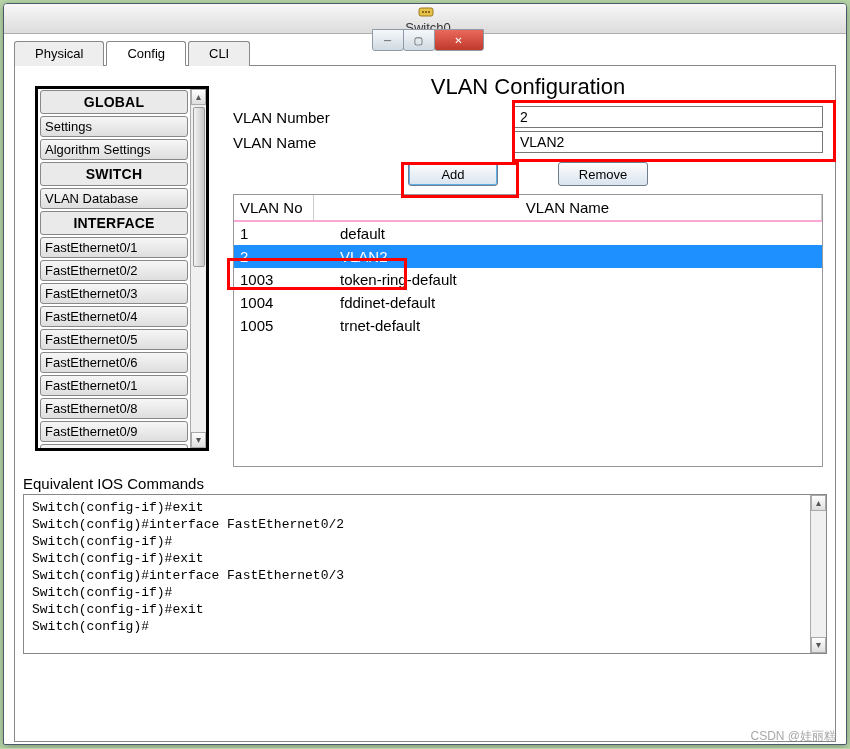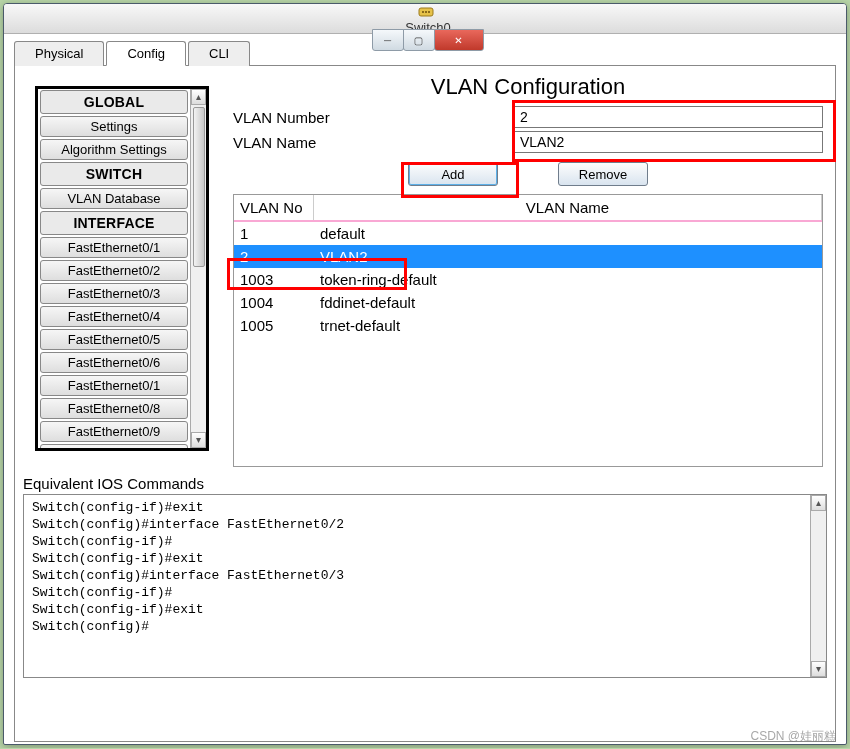--- a/index.html
+++ b/index.html
@@ -13,46 +13,46 @@
   .win-close { width: 50px; background: linear-gradient(#e9685c,#c0392b); color: #fff; border-radius: 0 0 3px 3px; }
   .client { flex: 1; padding: 6px 10px 2px 10px; display: flex; flex-direction: column; }
   .tabs { display: flex; border-bottom: 1px solid #888; }
   .tab { padding: 4px 20px; border: 1px solid #888; border-bottom: none; background: #eee; margin-right: 2px; border-radius: 3px 3px 0 0; cursor: default; position: relative; top: 1px; }
   .tab.active { background: #fff; border-bottom: 1px solid #fff; font-weight: normal; }
   .tab-pane { border: 1px solid #888; border-top: none; background: #fff; flex: 1; display: flex; flex-direction: column; }
   .config-area { display: flex; height: 405px; }
   .sidebar { width: 174px; border: 3px solid #000000; margin: 20px; display: flex; }
   .side-list { flex: 1; overflow: hidden; display: flex; flex-direction: column; }
   .side-group { background: #eaeaea; font-weight: bold; text-align: center; padding: 3px 0; border: 1px solid #888; border-radius: 3px; margin: 1px 2px; font-size: 14px; letter-spacing: 0.2px; }
-  .side-item { background: linear-gradient(#f6f6f6,#dedede); border: 1px solid #888; border-radius: 3px; margin: 1px 2px; padding: 2px 12px; text-align: center; font-size: 13px; cursor: default; }
+  .side-item { background: linear-gradient(#f6f6f6,#dedede); border: 1px solid #888; border-radius: 3px; margin: 1px 2px; padding: 2px 4px; text-align: left; font-size: 13px; cursor: default; }
   .side-scroll { width: 16px; background: #f0f0f0; border-left: 1px solid #aaa; display: flex; flex-direction: column; align-items: center; justify-content: space-between; }
   .scroll-arrow { height: 16px; width: 100%; text-align: center; line-height: 14px; font-size: 10px; color: #555; border: 1px solid #aaa; background: linear-gradient(#fff,#ddd); }
   .scroll-thumb { width: 12px; flex: 0 0 160px; margin-top: 2px; background: linear-gradient(to right,#f2f2f2,#c8c8c8); border: 1px solid #999; border-radius: 2px; align-self: center; }
   .main { flex: 1; padding: 6px 12px 4px 4px; display: flex; flex-direction: column; position: relative; }
   .panel-title { text-align: center; font-size: 22px; font-weight: normal; margin: 2px 0 6px; }
   .form-row { display: flex; align-items: center; margin-bottom: 3px; }
   .form-label { width: 280px; font-size: 15px; }
   .form-input { flex: 1; height: 22px; padding: 2px 6px; font-size: 14px; border: 1px solid #777; background: #fff; }
   .btn-row { display: flex; justify-content: center; gap: 60px; margin: 6px 0 8px; }
   .btn { width: 90px; height: 24px; border: 1px solid #707d8c; border-radius: 3px; background: linear-gradient(#fdfdfd,#d9e4ef); font-size: 13px; cursor: default; display: flex; align-items: center; justify-content: center; }
   .btn-add { box-shadow: inset 0 0 0 1px #5db0e8; }
   .grid { border: 1px solid #999; flex: 1; display: flex; flex-direction: column; font-size: 15px; }
   .grid-head { display: flex; background: #fff; border-bottom: 2px solid #f9a8d4; }
   .grid-head .gh { padding: 4px 6px; border-right: 1px solid #ccc; }
   .ghno { width: 80px; }
   .ghname { flex: 1; text-align: center; }
   .grid-body { flex: 1; overflow: hidden; }
   .grow { display: flex; padding: 3px 6px; }
   .grow.sel { background: #1e90ff; color: #fff; }
   .gc-no { width: 80px; }
-  .gc-name { flex: 1; }
+  .gc-name { flex: 1; margin-left: 20px; }
   .hl { position: absolute; border: 3px solid #ff0000; pointer-events: none; }
   .ios-area { padding: 4px 8px 8px; }
   .ios-label { font-size: 15px; margin-bottom: 2px; }
-  .ios-box { border: 1px solid #888; height: 184px; display: flex; gap: 40px; }
+  .ios-box { border: 1px solid #888; height: 160px; display: flex; gap: 40px; }
   .ios-text { flex: 1; padding: 4px 8px; font-family: "Courier New", monospace; font-size: 13px; line-height: 17px; white-space: pre; overflow: hidden; }
   .ios-scroll { width: 16px; background: #f0f0f0; border-left: 1px solid #aaa; display: flex; flex-direction: column; justify-content: space-between; }
   .watermark { position: fixed; right: 14px; bottom: 4px; font-size: 12px; color: rgba(120,120,120,0.65); }
 </style>
 </head>
 <body>
 
 <div class="window">
   <div class="titlebar">
     <span class="title-icon">

